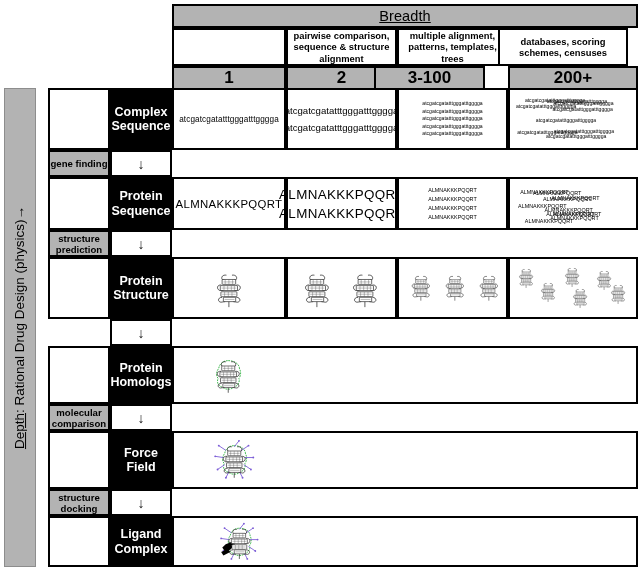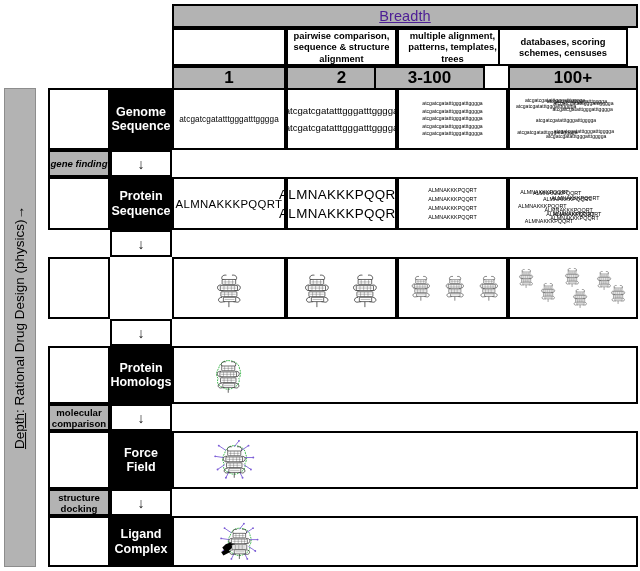--- a/index.html
+++ b/index.html
@@ -6,21 +6,21 @@
   body{width:640px;height:571px;font-family:"Liberation Sans",sans-serif;overflow:hidden;}
   #root{position:relative;width:640px;height:571px;}
 
   
   .cell{position:absolute;box-sizing:border-box;border:2px solid #000;background:#fff;
         display:flex;align-items:center;justify-content:center;text-align:center;}
   .gray{background:#b3b3b3;}
   .black{background:#000;color:#fff;font-weight:bold;}
 
   
-  .breadth-title{font-size:14.5px;color:#4c1d95;letter-spacing:.1px;white-space:nowrap;flex-direction:column;}
+  .breadth-title{font-size:14.5px;color:#000000;letter-spacing:.1px;white-space:nowrap;flex-direction:column;}
   .breadth-title .u{text-decoration:underline;}
   .colsub{font-size:9.4px;font-weight:bold;line-height:11.5px;padding:2px 3px;}
   .colnum{font-size:17px;font-weight:bold;}
 
   
   .stagename{font-size:12.5px;font-weight:bold;line-height:14.5px;}
   .stepname{font-size:9.6px;font-weight:bold;line-height:11px;}
   .arrowcell{font-size:14px;color:#111;}
 
   
@@ -73,24 +73,24 @@
   <div class="cell colsub" style="left:397px;top:28px;width:111px;height:38px;">
       <span>multiple alignment, patterns, templates, trees</span>
     </div>
   <div class="cell colsub" style="left:498px;top:28px;width:130px;height:38px;">
       <span>databases, scoring schemes, censuses</span>
     </div>
 
   <div class="cell gray colnum" style="left:172px;top:66px;width:114px;height:24px;">1</div>
   <div class="cell gray colnum" style="left:286px;top:66px;width:111px;height:24px;">2</div>
   <div class="cell gray colnum" style="left:374px;top:66px;width:111px;height:24px;">3-100</div>
-  <div class="cell gray colnum" style="left:508px;top:66px;width:130px;height:24px;">100+</div>
+  <div class="cell gray colnum" style="left:508px;top:66px;width:130px;height:24px;">200+</div>
 
   <div class="cell" style="left:48px;top:88px;width:62px;height:62px;"></div>
-  <div class="cell black stagename" style="left:110px;top:88px;width:62px;height:62px;">Genome Sequence</div>
+  <div class="cell black stagename" style="left:110px;top:88px;width:62px;height:62px;">Complex Sequence</div>
 
   <div class="cell" style="left:172px;top:88px;width:114px;height:62px;">
     <span class="seq1">atcgatcgatatttgggatttggggа</span>
   </div>
 
   <div class="cell" style="left:286px;top:88px;width:111px;height:62px;">
     <div class="stack">
       <span class="seq2">atcgatcgatatttgggatttggggа</span>
       <span class="seq2">atcgatcgatatttgggatttggggа</span>
     </div>
@@ -113,21 +113,21 @@
         <span class="seqsmall" style="left: 28.5873%; top: 73.3701%; font-size: 5.1px;">atcgatcgatatttgggatttgggga</span>
         <span class="seqsmall" style="left: 4.75957%; top: 22.4855%; font-size: 5.1px;">atcgatcgatatttgggatttgggga</span>
         <span class="seqsmall" style="left: 34.296%; top: 16.8602%; font-size: 5.1px;">atcgatcgatatttgggatttgggga</span>
         <span class="seqsmall" style="left: 5.71523%; top: 68.0497%; font-size: 5.1px;">atcgatcgatatttgggatttgggga</span>
         <span class="seqsmall" style="left: 34.6468%; top: 64.9429%; font-size: 5.1px;">atcgatcgatatttgggatttgggga</span>
         <span class="seqsmall" style="left: 20.498%; top: 45.762%; font-size: 5.1px;">atcgatcgatatttgggatttgggga</span>
         <span class="seqsmall" style="left: 29.1209%; top: 14.0627%; font-size: 5.1px;">atcgatcgatatttgggatttgggga</span>
       </div>
   </div>
 
-  <div class="cell gray stepname" style="left:48px;top:150px;width:62px;height:27px;font-style:italic;">gene finding</div>
+  <div class="cell gray stepname" style="left:48px;top:150px;width:62px;height:27px;">gene finding</div>
   <div class="cell arrowcell" style="left:110px;top:150px;width:62px;height:27px;">↓</div>
 
   <div class="cell" style="left:48px;top:177px;width:62px;height:53px;"></div>
   <div class="cell black stagename" style="left:110px;top:177px;width:62px;height:53px;">Protein Sequence</div>
 
   <div class="cell" style="left:172px;top:177px;width:114px;height:53px;">
     <span class="pep1">ALMNAKKKPQQRT</span>
   </div>
 
   <div class="cell" style="left:286px;top:177px;width:111px;height:53px;">
@@ -154,23 +154,25 @@
         <span class="pepsmall" style="left: 28.686%; top: 62.5022%; font-size: 5.4px;">ALMNAKKKPQQRT</span>
         <span class="pepsmall" style="left: 8.05576%; top: 18.8769%; font-size: 5.4px;">ALMNAKKKPQQRT</span>
         <span class="pepsmall" style="left: 27.3083%; top: 56.0664%; font-size: 5.4px;">ALMNAKKKPQQRT</span>
         <span class="pepsmall" style="left: 34.0731%; top: 62.9596%; font-size: 5.4px;">ALMNAKKKPQQRT</span>
         <span class="pepsmall" style="left: 11.7578%; top: 77.7787%; font-size: 5.4px;">ALMNAKKKPQQRT</span>
         <span class="pepsmall" style="left: 26.214%; top: 32.0793%; font-size: 5.4px;">ALMNAKKKPQQRT</span>
         <span class="pepsmall" style="left: 6.40478%; top: 46.7503%; font-size: 5.4px;">ALMNAKKKPQQRT</span>
       </div>
   </div>
 
+  <div class="cell gray stepname" style="left:48px;top:230px;width:62px;height:27px;">structure prediction</div>
   <div class="cell arrowcell" style="left:110px;top:230px;width:62px;height:27px;">↓</div>
 
   <div class="cell" style="left:48px;top:257px;width:62px;height:62px;"></div>
+  <div class="cell black stagename" style="left:110px;top:257px;width:62px;height:62px;">Protein Structure</div>
 
   <div class="artrow" style="left:172px;top:257px;width:114px;height:62px;">
     <div class="artscatter" id="st1">
         <div style="position: absolute; left: 34px; top: 5px;">
           <svg width="41.8" height="49.4" viewBox="-12 -8 68 68" overflow="visible">
 
     <g fill="none" stroke="#111" stroke-width="1.1" stroke-linejoin="round">
       <path d="M18 4 C12 3 9 7 11 11 L17 13"></path>
       <path d="M27 4 C33 3 36 7 34 11 L28 13"></path>
       <path d="M10 20 C3 19 1 26 7 29 L13 29"></path>

